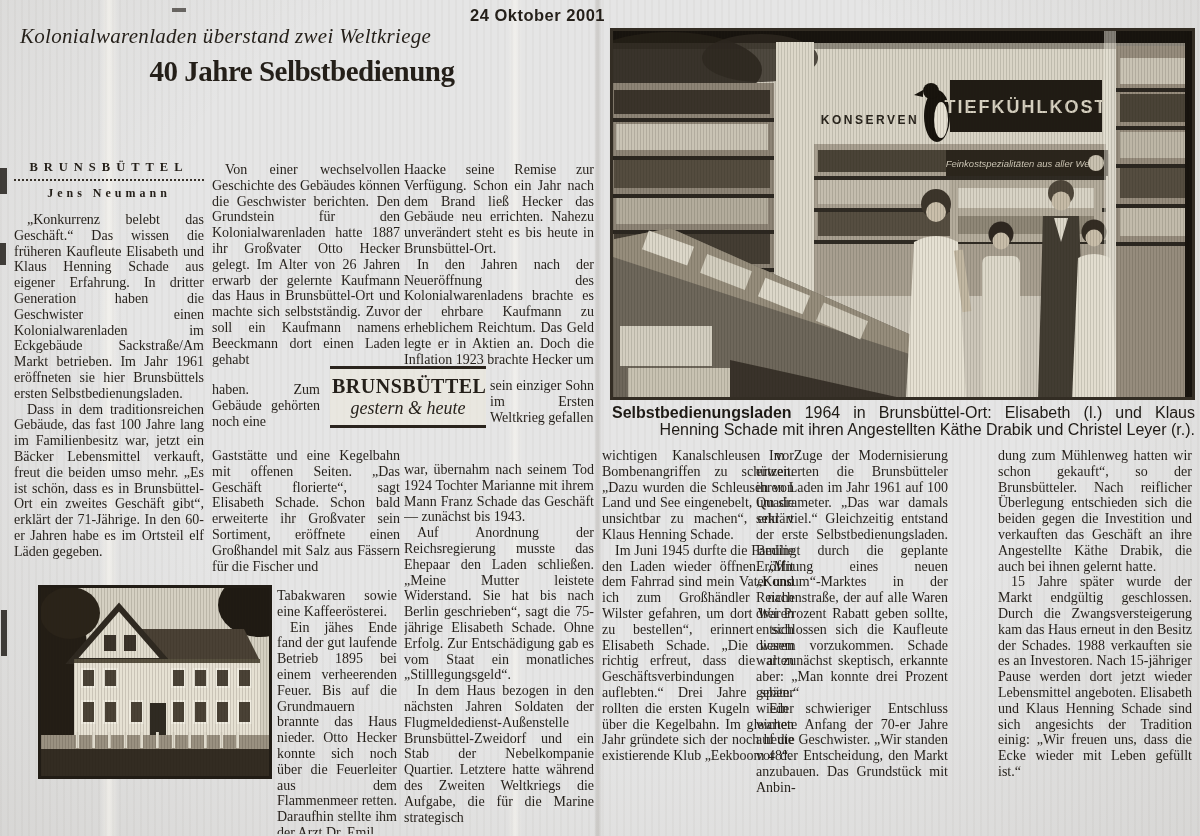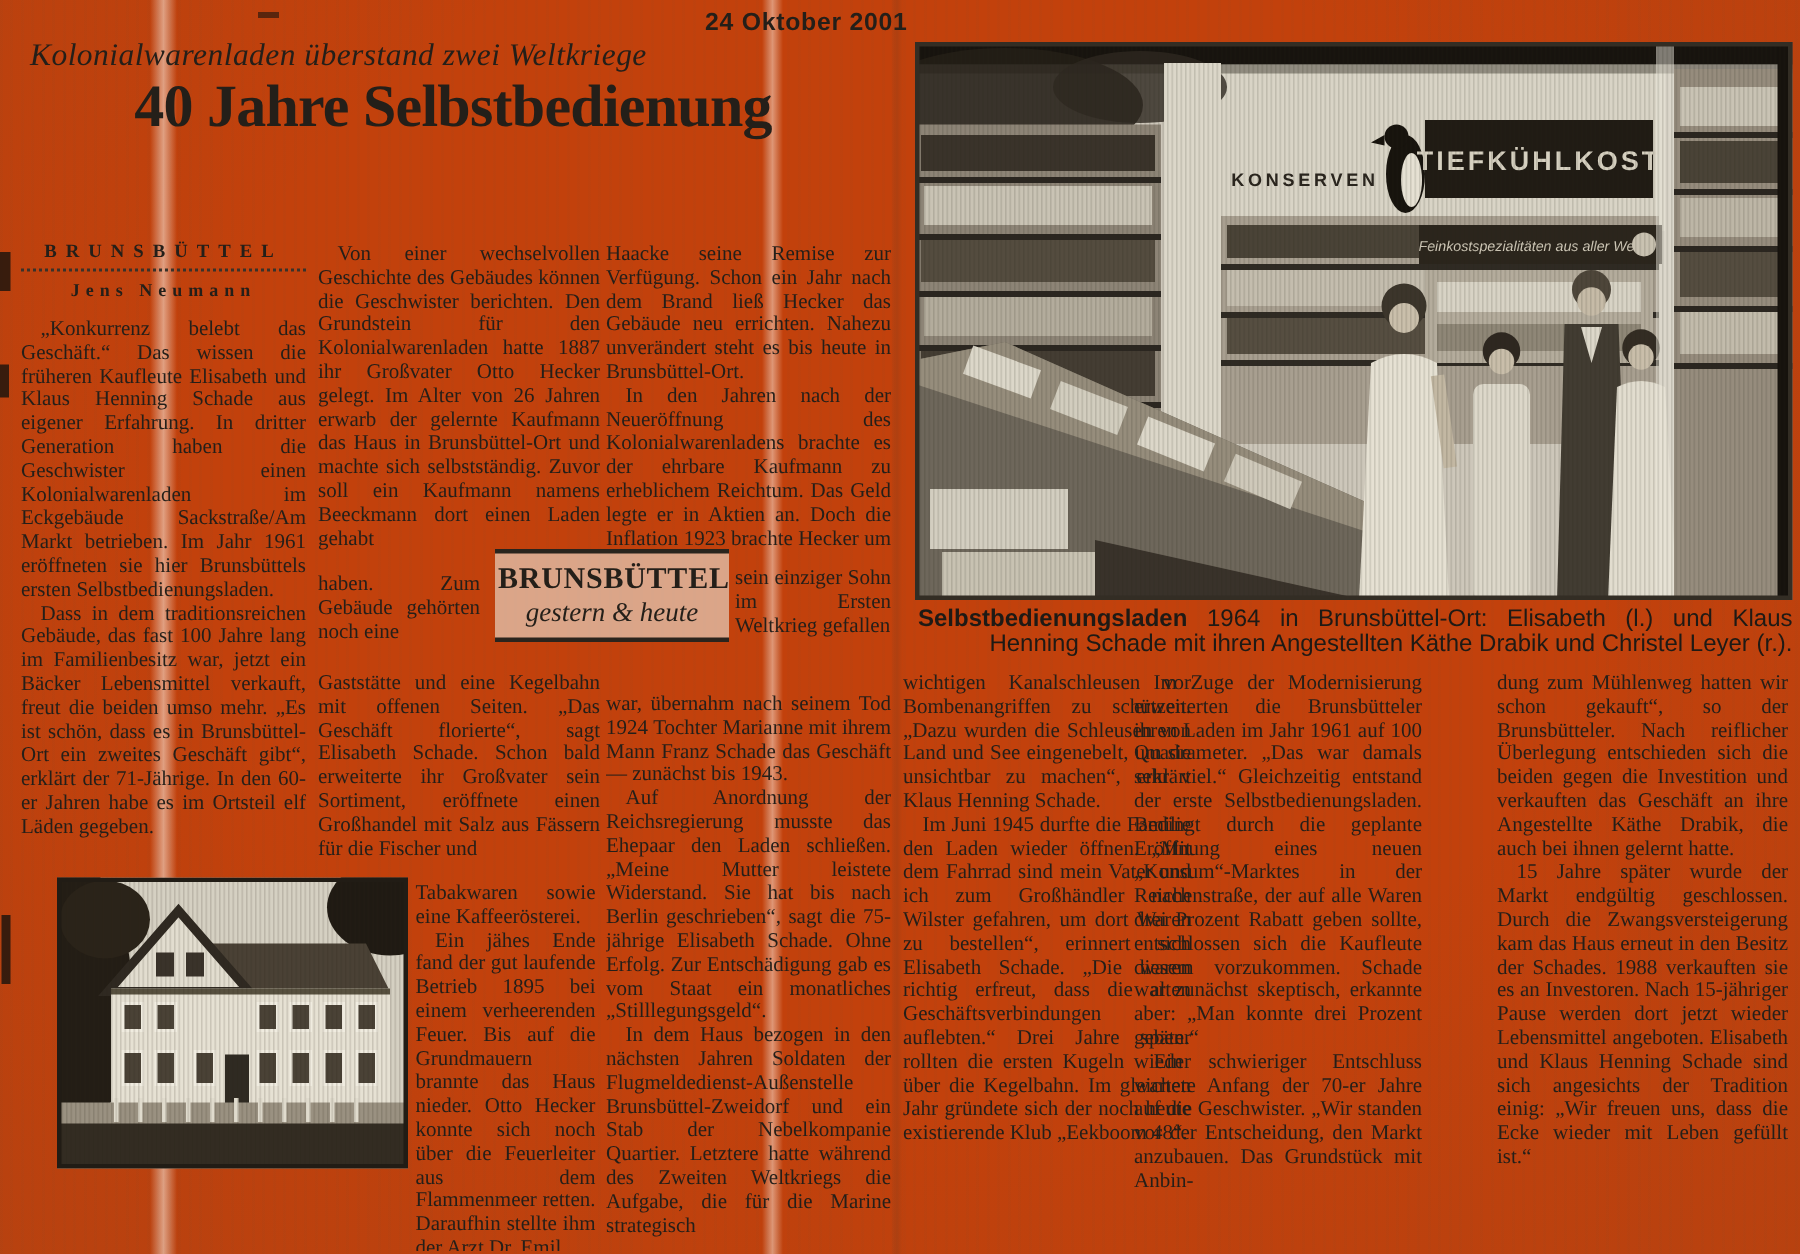--- a/index.html
+++ b/index.html
@@ -1,26 +1,26 @@
 <!DOCTYPE html>
 <html lang="de"><head>
 <meta charset="utf-8">
 <style>
   html,body{margin:0;padding:0;}
-  .page{position:relative;width:1200px;height:836px;background:#c2410c;overflow:hidden;
+  .page{position:relative;width:1200px;height:836px;background:#e5e5e5;overflow:hidden;
         font-family:"Liberation Serif",serif;color:#241f19;}
   .page::before{content:"";position:absolute;inset:0;pointer-events:none;
         background:repeating-linear-gradient(90deg,rgba(90,80,62,.035) 0 2px,rgba(0,0,0,0) 2px 7px),
                    radial-gradient(ellipse at 50% 40%,rgba(0,0,0,0) 55%,rgba(80,70,52,.09) 100%);}
   .abs{position:absolute;}
   .crease{position:absolute;top:0;height:836px;pointer-events:none;}
   .edge-mark{position:absolute;background:#17130e;opacity:.8;}
   .date-stamp{font-family:"Liberation Sans",sans-serif;font-weight:bold;font-size:16.5px;letter-spacing:.5px;}
   .kicker{font-style:italic;font-size:21px;letter-spacing:.3px;}
-  .headline{width:560px;text-align:center;font-weight:bold;font-size:40px;line-height:46px;letter-spacing:-.5px;}
+  .headline{width:560px;text-align:center;font-weight:bold;font-size:29px;line-height:46px;letter-spacing:-.5px;}
   .seclabel{width:190px;text-align:center;}
   .seclabel .lbl{font-weight:bold;font-size:12.5px;letter-spacing:6px;}
   .seclabel .dots{border-top:2px dotted #38322a;margin:4px 0 5px;height:0;}
   .seclabel .by{font-weight:bold;font-size:12px;letter-spacing:4px;}
   .body-text{font-size:14px;line-height:15.8px;text-align:justify;color:#241f19;overflow:hidden;}
   .body-text p{margin:0;}
   .para{text-indent:13px;}
   .cont{text-indent:0;}
   .infobox{width:152px;text-align:center;border-top:3px solid #2a241d;border-bottom:3px solid #2a241d;
            padding:5px 2px 7px;background:rgba(235,231,220,.6);}

